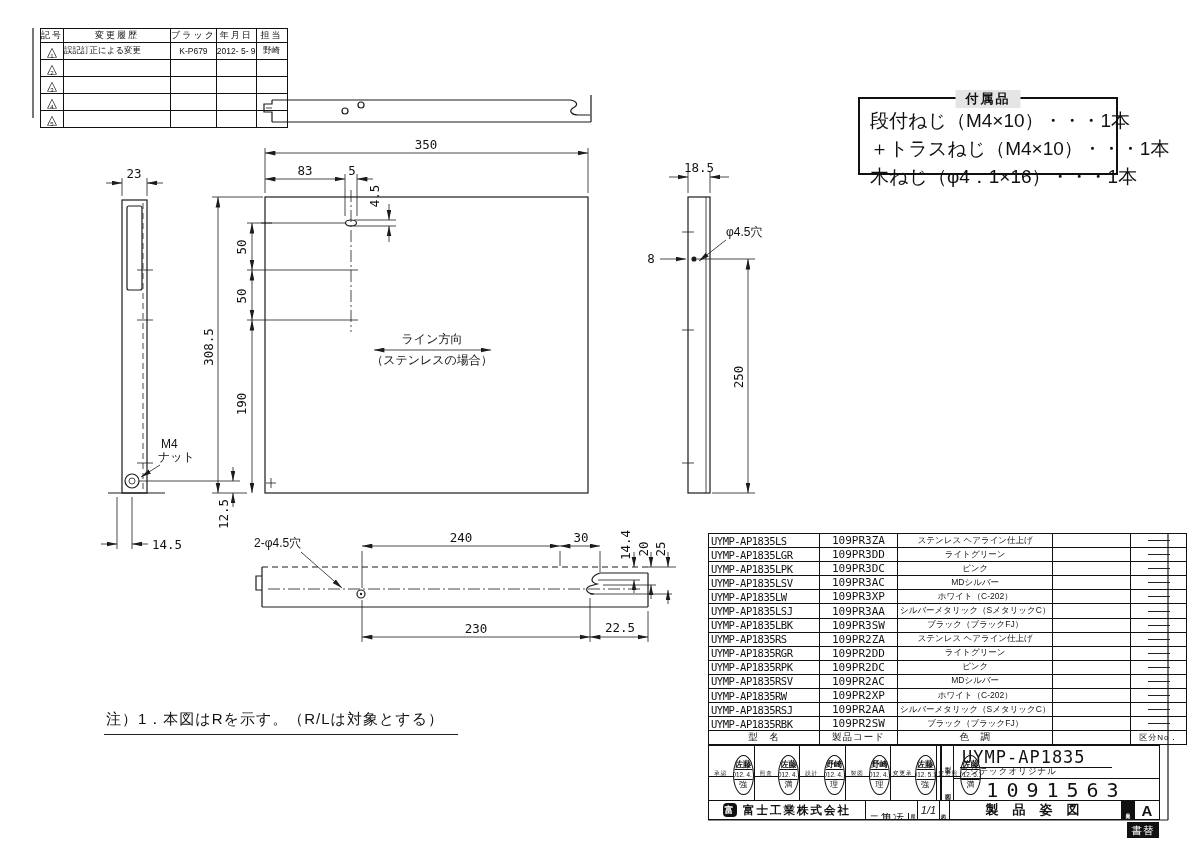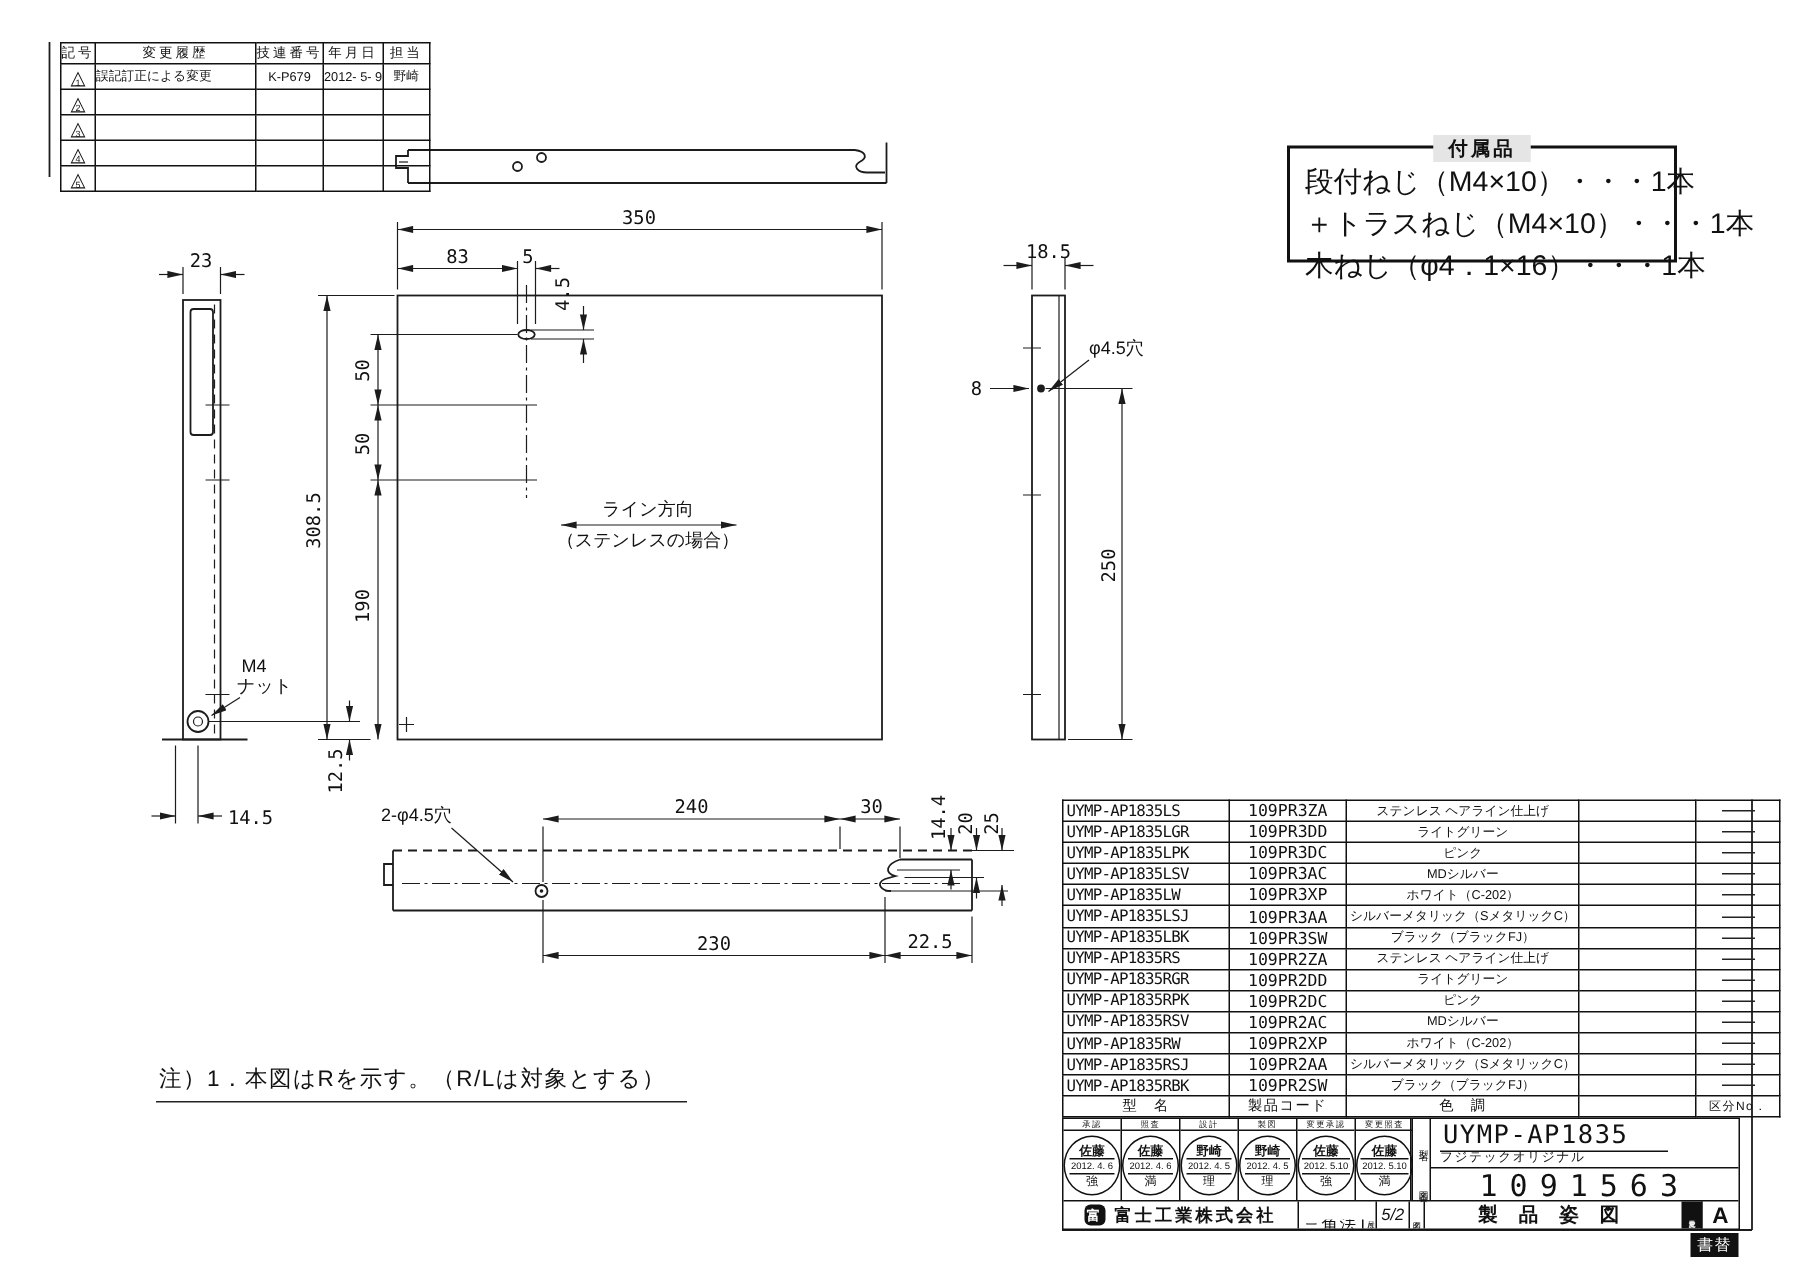--- a/index.html
+++ b/index.html
@@ -35,21 +35,21 @@
   #parts td.model{width:106px;font-family:"DejaVu Sans Mono",monospace;font-size:10.5px;letter-spacing:-0.5px;}
   #parts td.code{width:73px;text-align:center;font-family:"DejaVu Sans Mono",monospace;font-size:11px;}
   #parts td.color{width:129px;text-align:center;font-size:8.5px;}
   #parts td.blank{width:73px;}
   #parts td.kubun{width:51px;text-align:center;}
   .rowdash{display:block;margin:0 auto;width:22px;height:0;border-top:1.6px solid #222;}
   #parts tr.footer td{font-size:9.5px;text-align:center;letter-spacing:1px;}
   
   #tblock{position:absolute;left:708px;top:745px;width:452px;height:75px;border:1.5px solid #111;box-sizing:border-box;}
   #stamps{position:absolute;left:0;top:0;width:232px;height:54px;display:flex;border-right:1px solid #111;box-sizing:border-box;}
-  .stampcol{flex:1;border-right:1px solid #111;box-sizing:border-box;display:flex;flex-direction:column;align-items:center;}
+  .stampcol{flex:1;border-right:1px solid #111;box-sizing:border-box;display:flex;flex-direction:row;align-items:center;}
   .stampcol:last-child{border-right:none;}
   .stamplabel{width:100%;height:8px;border-bottom:1px solid #111;box-sizing:border-box;
               font-size:5.5px;text-align:center;line-height:8px;letter-spacing:1px;overflow:hidden;}
   .stamp{margin-top:3px;width:36px;height:38px;border:1.5px solid #111;border-radius:50%;
          display:flex;flex-direction:column;align-items:center;justify-content:center;overflow:hidden;}
   .sname{font-size:8.5px;font-weight:bold;line-height:9px;}
   .sdate{font-size:6.3px;line-height:9px;border-top:1px solid #111;border-bottom:1px solid #111;padding:0 1px;white-space:nowrap;}
   .ssub{font-size:8px;line-height:9px;}
   .vlabel{position:absolute;box-sizing:border-box;border-left:1px solid #111;border-right:1px solid #111;
           writing-mode:vertical-rl;text-orientation:upright;font-size:6.5px;text-align:center;
@@ -221,21 +221,21 @@
       <path class="thin" d="M590,637 H648" marker-start="url(#as)" marker-end="url(#ae)"></path>
       <text x="620" y="632" text-anchor="middle">22.5</text>
     </g>
   </svg>
 
   <table id="revtable">
     <thead>
       <tr>
         <th style="width:22px">記号</th>
         <th style="width:106px">変更履歴</th>
-        <th style="width:32px">技連番号</th>
+        <th style="width:32px">ブラック</th>
         <th style="width:32px">年月日</th>
         <th style="width:30px">担当</th>
       </tr>
     </thead>
     <tbody>
 
         <tr>
           <td class="c"><span class="tri">△<span class="n">1</span></span></td>
           <td>誤記訂正による変更</td>
           <td class="c">K-P679</td>
@@ -518,21 +518,21 @@
       <div class="brand">フジテックオリジナル</div>
     </div>
     <div id="tb-zuban">1091563</div>
     <div id="tb-bottom">
       <div class="co">
         <span class="logo">富</span>
         <span>富士工業株式会社</span>
       </div>
       <div class="proj">三角法</div>
       <div class="slab">尺度</div>
-      <div class="scl">5/2</div>
+      <div class="scl">1/1</div>
       <div class="zlab">図名</div>
       <div class="zmei">製品姿図</div>
       <div class="rlab">変更記号</div>
       <div class="rev">A</div>
     </div>
   </div>
 
   <div id="kakikae">書替</div>
 
 </div>

